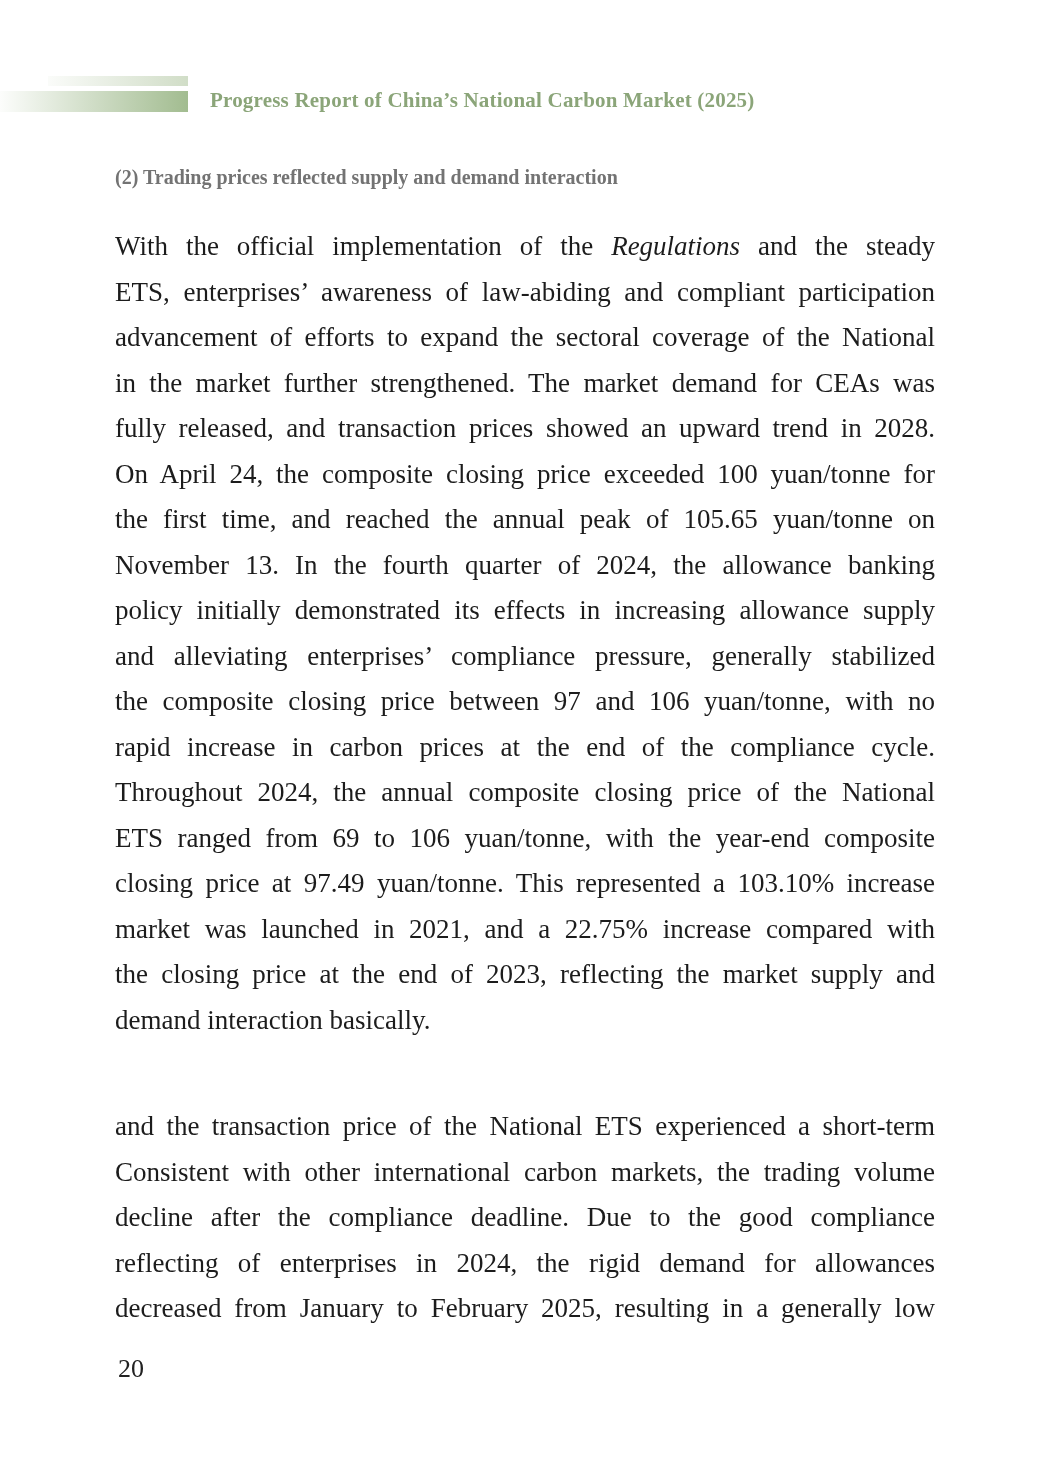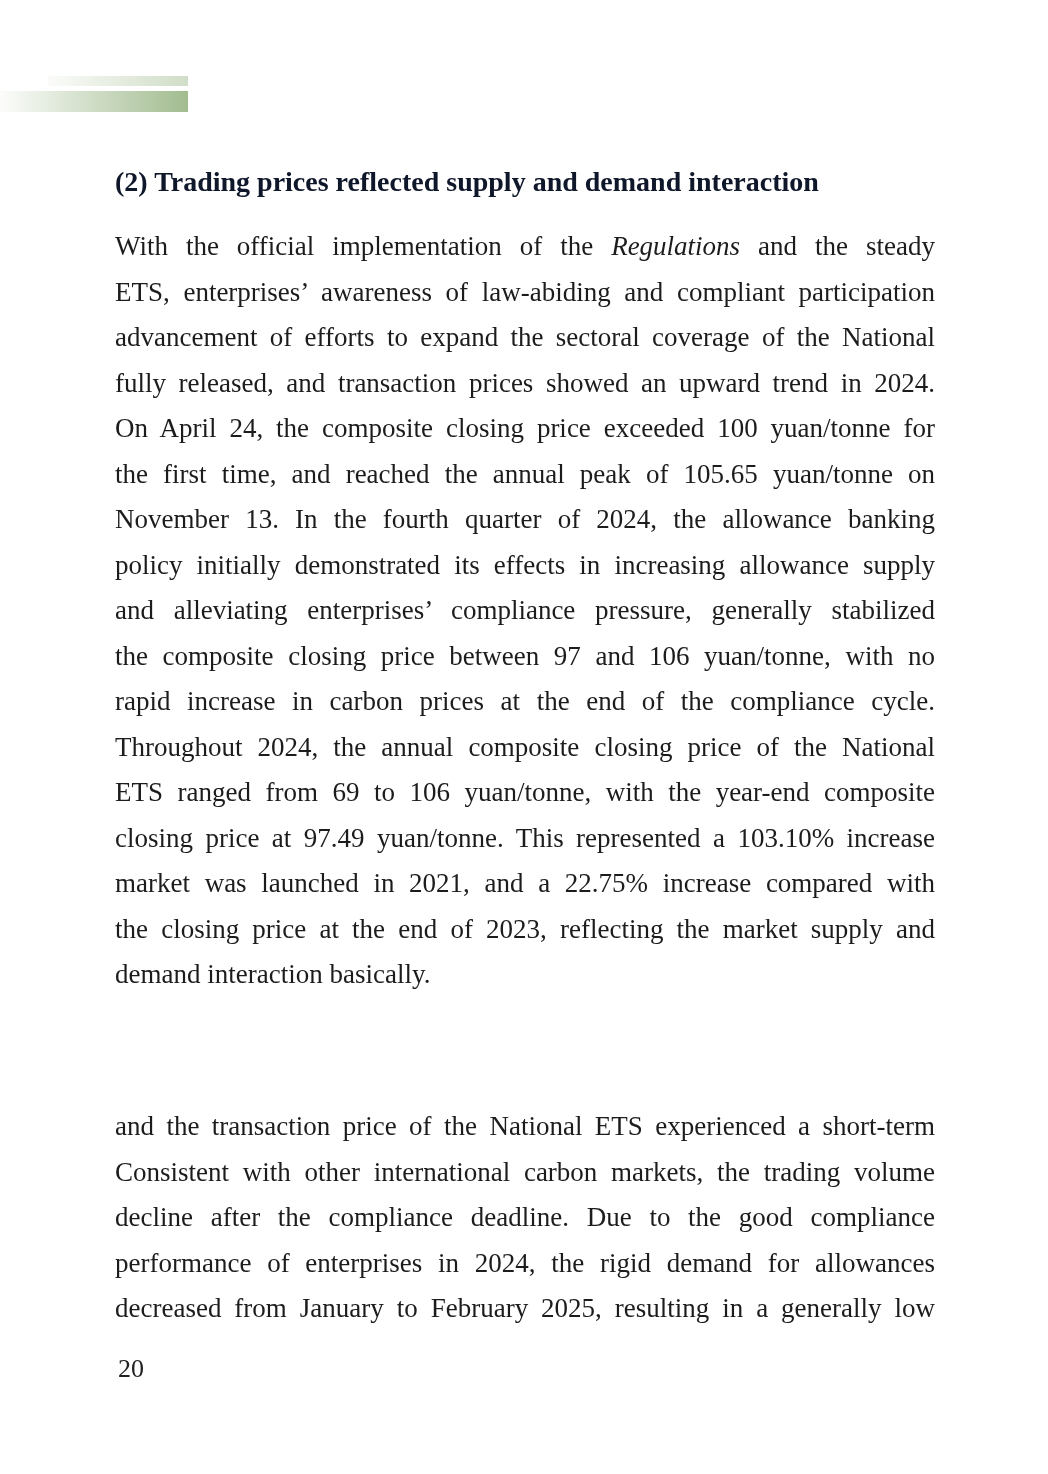--- a/index.html
+++ b/index.html
@@ -15,21 +15,21 @@
   .hdr-bar {
     position:absolute; left:0px; top:91px; width:188px; height:21px;
     background:linear-gradient(to right, rgba(163,188,144,0.03), #a2bc90);
   }
   .hdr-title {
     position:absolute; left:210px; top:88px; width:700px;
     font-size:21px; font-weight:bold; color:#8ba579; letter-spacing:0.2px;
   }
   .heading {
     position:absolute; left:115px; top:166px; width:840px;
-    font-size:28px; font-weight:bold; color:#0f172a;
+    font-size:20px; font-weight:bold; color:#737373;
   }
   .para {
     position:absolute; left:115px; width:820px;
     font-size:27px; color:#1c1c1c;
   }
   #p1 { top:224px; }
   #p2 { top:1104px; }
   .line {
     height:45.5px; line-height:45.5px;
     text-align:justify; text-align-last:justify;
@@ -41,46 +41,48 @@
     font-size:26px; color:#222222;text-align:center;
   }
 </style>
 </head>
 <body>
 
 <div class="page">
 
   <div class="hdr-bar-thin"></div>
   <div class="hdr-bar"></div>
+  <div class="hdr-title">Progress Report of China’s National Carbon Market (2025)</div>
 
   <div class="heading">(2) Trading prices reflected supply and demand interaction</div>
 
   <div class="para" id="p1">
     <div class="line"><span>With the official implementation of the </span><span class="it">Regulations</span><span> and the steady</span></div>
     <div class="line">ETS, enterprises’ awareness of law-abiding and compliant participation</div>
     <div class="line">advancement of efforts to expand the sectoral coverage of the National</div>
-    <div class="line">fully released, and transaction prices showed an upward trend in 2024.</div>
+    <div class="line">in the market further strengthened. The market demand for CEAs was</div>
+    <div class="line">fully released, and transaction prices showed an upward trend in 2028.</div>
     <div class="line">On April 24, the composite closing price exceeded 100 yuan/tonne for</div>
     <div class="line">the first time, and reached the annual peak of 105.65 yuan/tonne on</div>
     <div class="line">November 13. In the fourth quarter of 2024, the allowance banking</div>
     <div class="line">policy initially demonstrated its effects in increasing allowance supply</div>
     <div class="line">and alleviating enterprises’ compliance pressure, generally stabilized</div>
     <div class="line">the composite closing price between 97 and 106 yuan/tonne, with no</div>
     <div class="line">rapid increase in carbon prices at the end of the compliance cycle.</div>
     <div class="line">Throughout 2024, the annual composite closing price of the National</div>
     <div class="line">ETS ranged from 69 to 106 yuan/tonne, with the year-end composite</div>
     <div class="line">closing price at 97.49 yuan/tonne. This represented a 103.10% increase</div>
     <div class="line">market was launched in 2021, and a 22.75% increase compared with</div>
     <div class="line">the closing price at the end of 2023, reflecting the market supply and</div>
     <div class="line nojust">demand interaction basically.</div>
   </div>
 
   <div class="para" id="p2">
     <div class="line">and the transaction price of the National ETS experienced a short-term</div>
     <div class="line">Consistent with other international carbon markets, the trading volume</div>
     <div class="line">decline after the compliance deadline. Due to the good compliance</div>
-    <div class="line">performance of enterprises in 2024, the rigid demand for allowances</div>
+    <div class="line">reflecting of enterprises in 2024, the rigid demand for allowances</div>
     <div class="line">decreased from January to February 2025, resulting in a generally low</div>
   </div>
 
   <div class="page-num">20</div>
 
 </div>
 
 </body></html>

